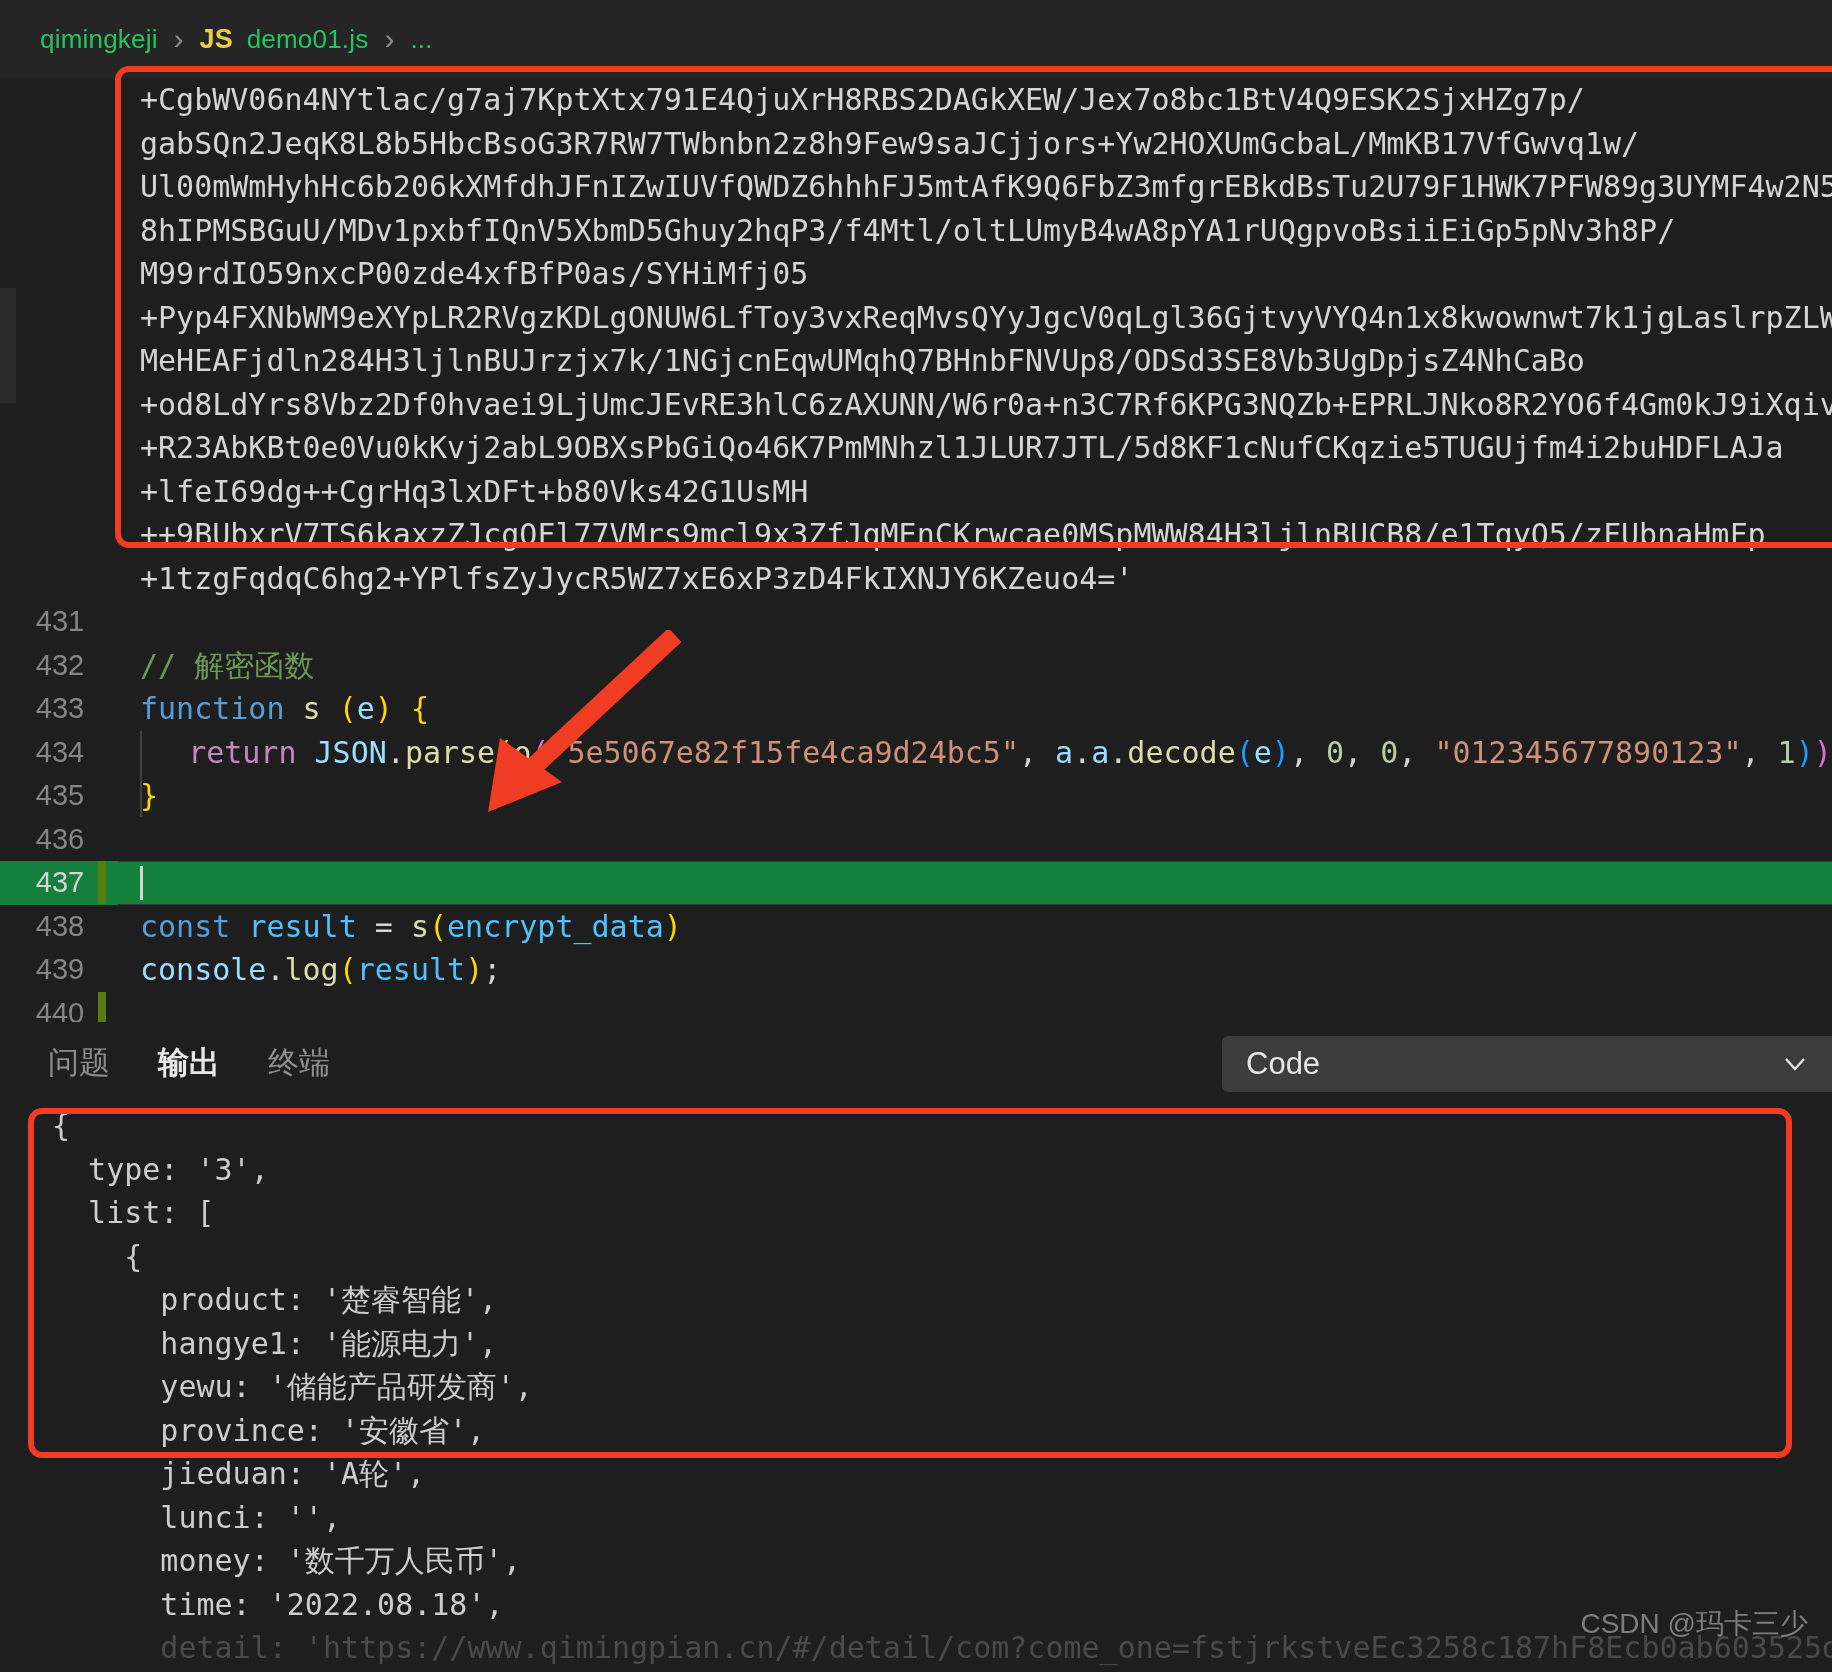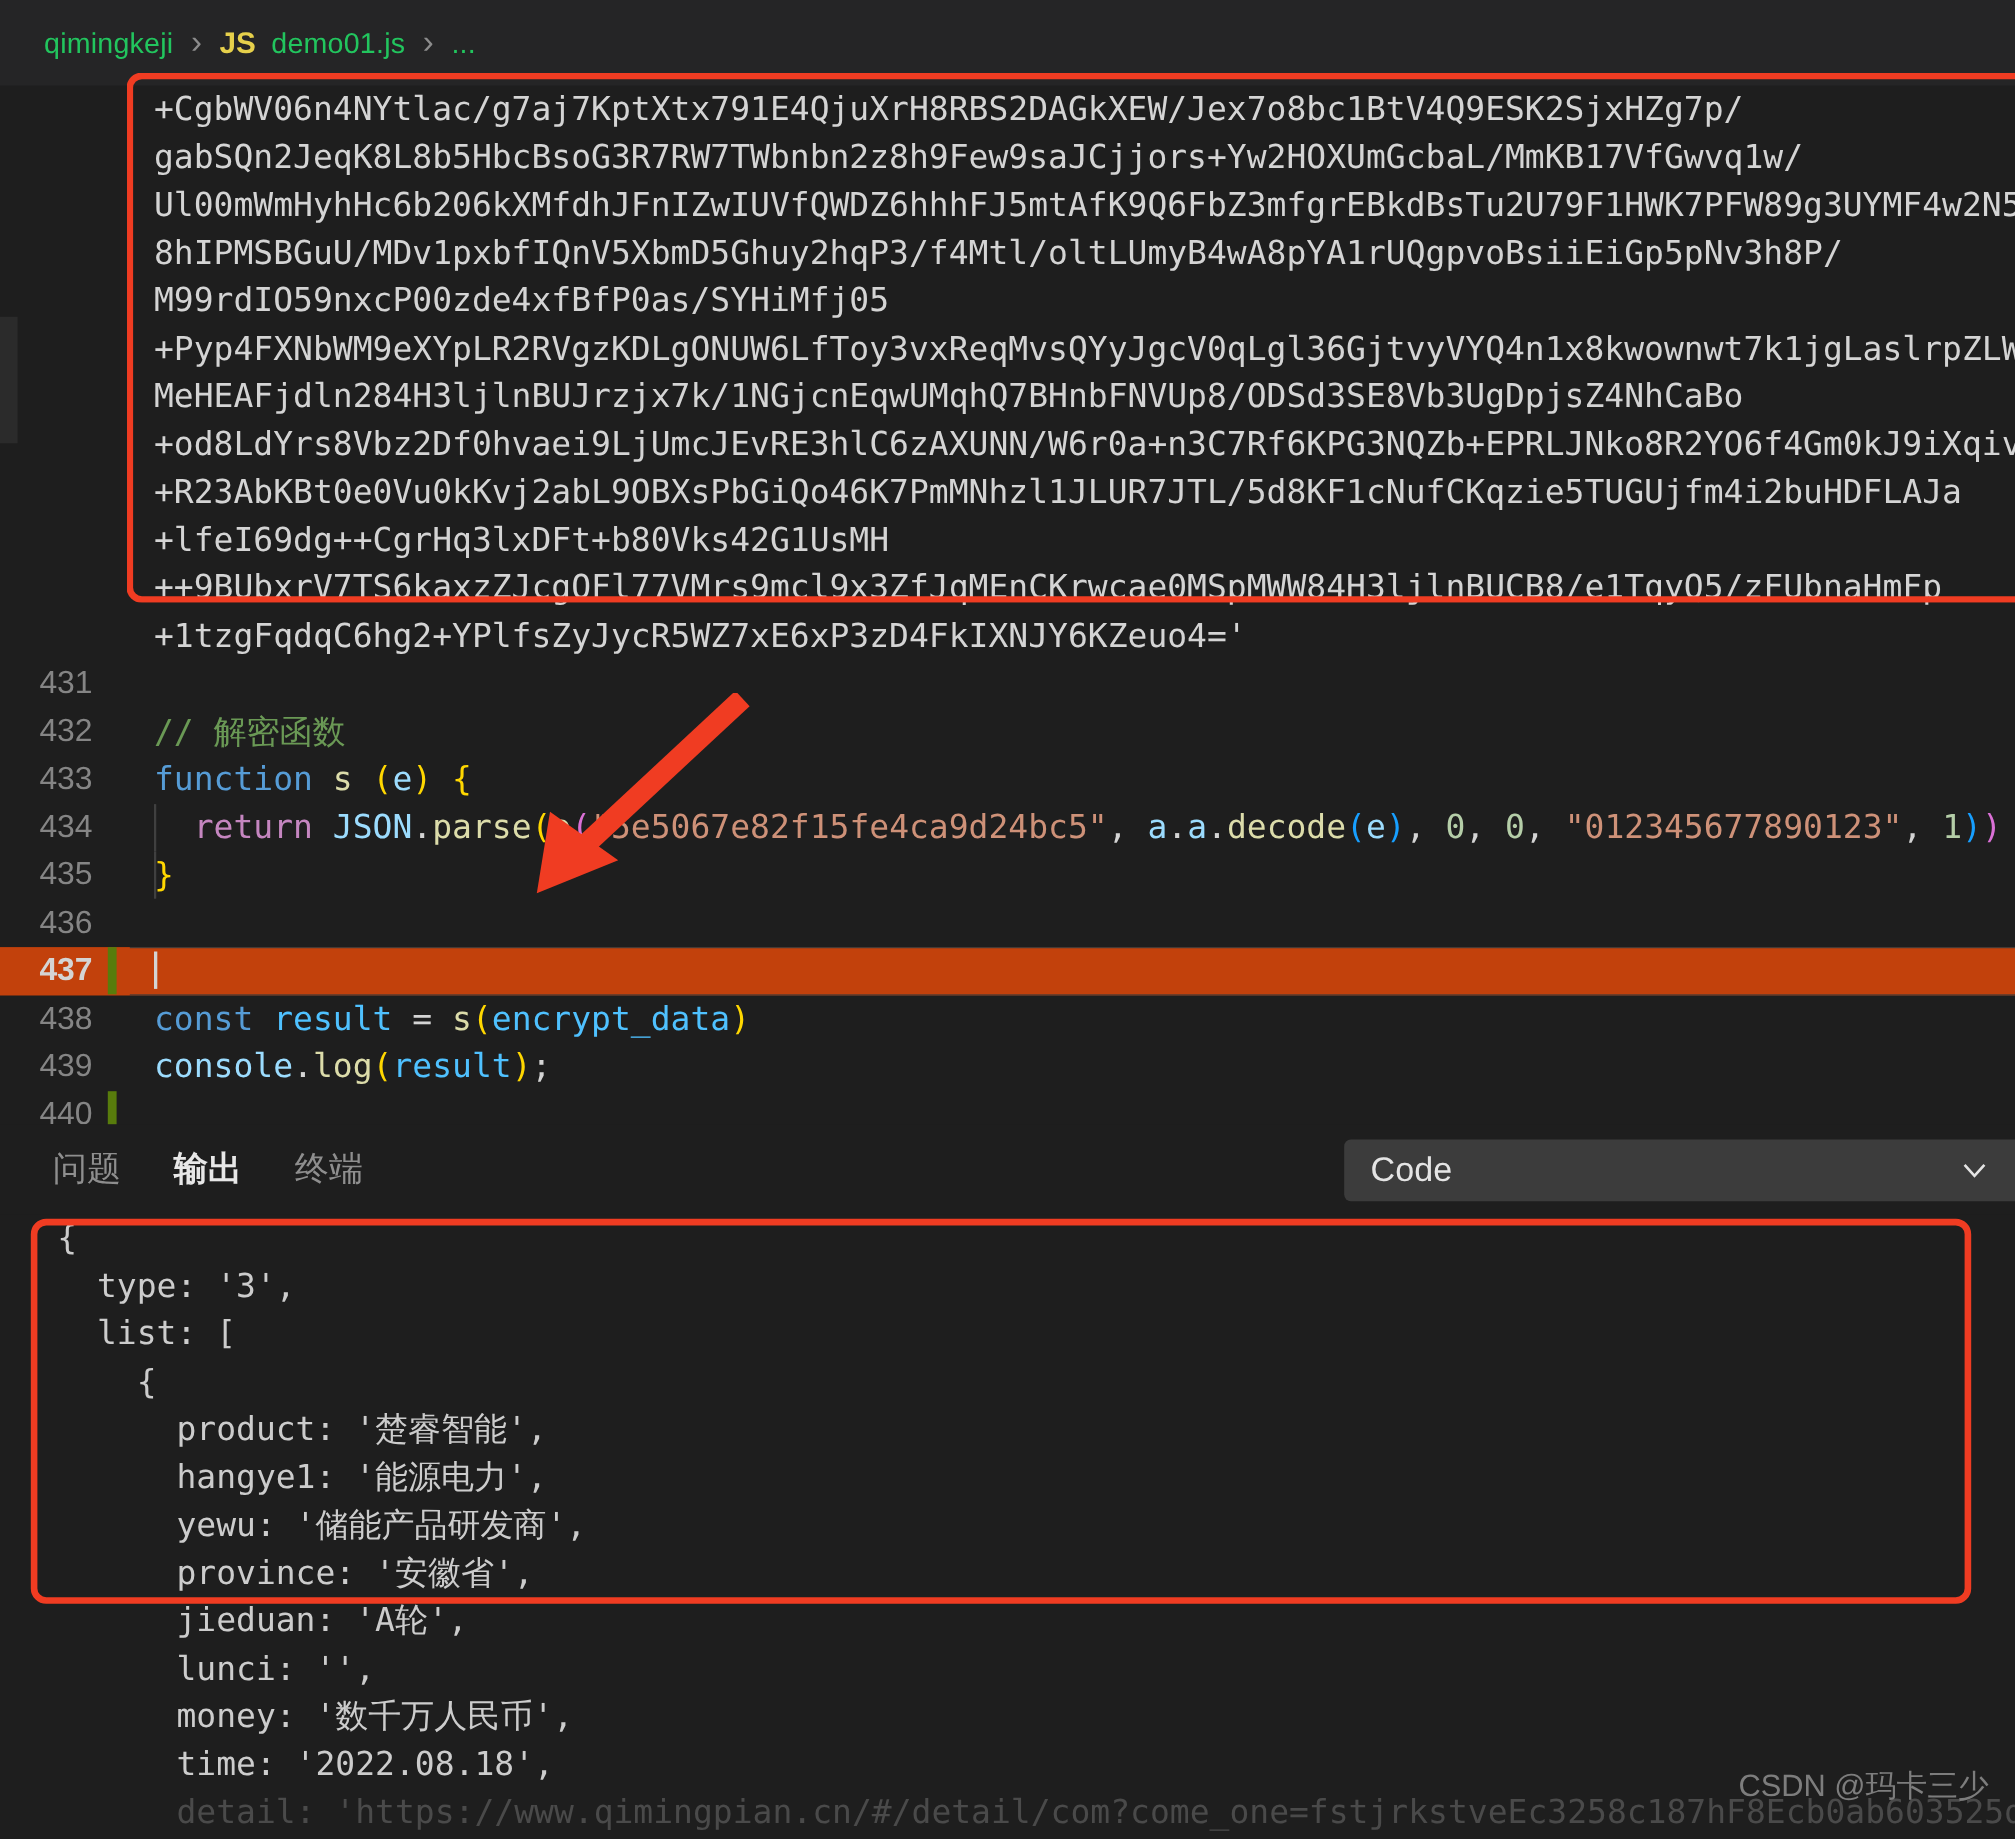--- a/index.html
+++ b/index.html
@@ -43,39 +43,39 @@
     color:#858585;font-family:"Liberation Sans",sans-serif;font-size:29px;padding-left:24px;
   }
   .gutter.active{color:#d4d4d4;}
   .gitmark{position:absolute;left:98px;width:8px;height:43px;background:#587c0c;}
   .codetext{
     font-family:"DejaVu Sans Mono",monospace;font-size:30px;color:#d4d4d4;
     padding-left:22px;
   }
   .b64{color:#ce9178;}
   .b64.plain{color:#d4d4d4;}
-  .row-active{background:#c2410c;font-weight:bold;}
+  .row-active{background:#15803d;}
   .row-active .codetext{position:relative;}
   .caret{
     display:inline-block;width:3px;height:34px;background:#d4d4d4;
     vertical-align:-7px;
   }
   .activeline-border-top{position:absolute;left:118px;right:0;top:0;height:1px;background:#3a3a3a;}
   .activeline-border-bot{position:absolute;left:118px;right:0;bottom:0;height:1px;background:#3a3a3a;}
   .indent-guide{position:absolute;left:140px;top:0;width:2px;height:43px;background:#404040;}
 
   
   .c-comment{color:#6a9955;}
   .c-key{color:#569cd6;}
   .c-func{color:#dcdcaa;}
   .c-var{color:#9cdcfe;}
   .c-str{color:#ce9178;}
   .c-num{color:#b5cea8;}
   .c-punc{color:#d4d4d4;}
-  .c-pink{color:#c586c0;}
+  .c-pink{color:#c586c0;margin-left:12px;}
   .c-paren1{color:#ffd700;}
   .c-paren2{color:#da70d6;}
   .c-paren3{color:#179fff;}
   .c-const{color:#4fc1ff;}
 
   
   .redbox{position:absolute;border:6px solid #f03c22;border-radius:14px;pointer-events:none;}
   #box-code{left:115px;top:66px;width:1715px;height:470px;border-right:none;border-radius:14px 0 0 14px;}
   #box-out{left:28px;top:1108px;width:1752px;height:338px;}
 

